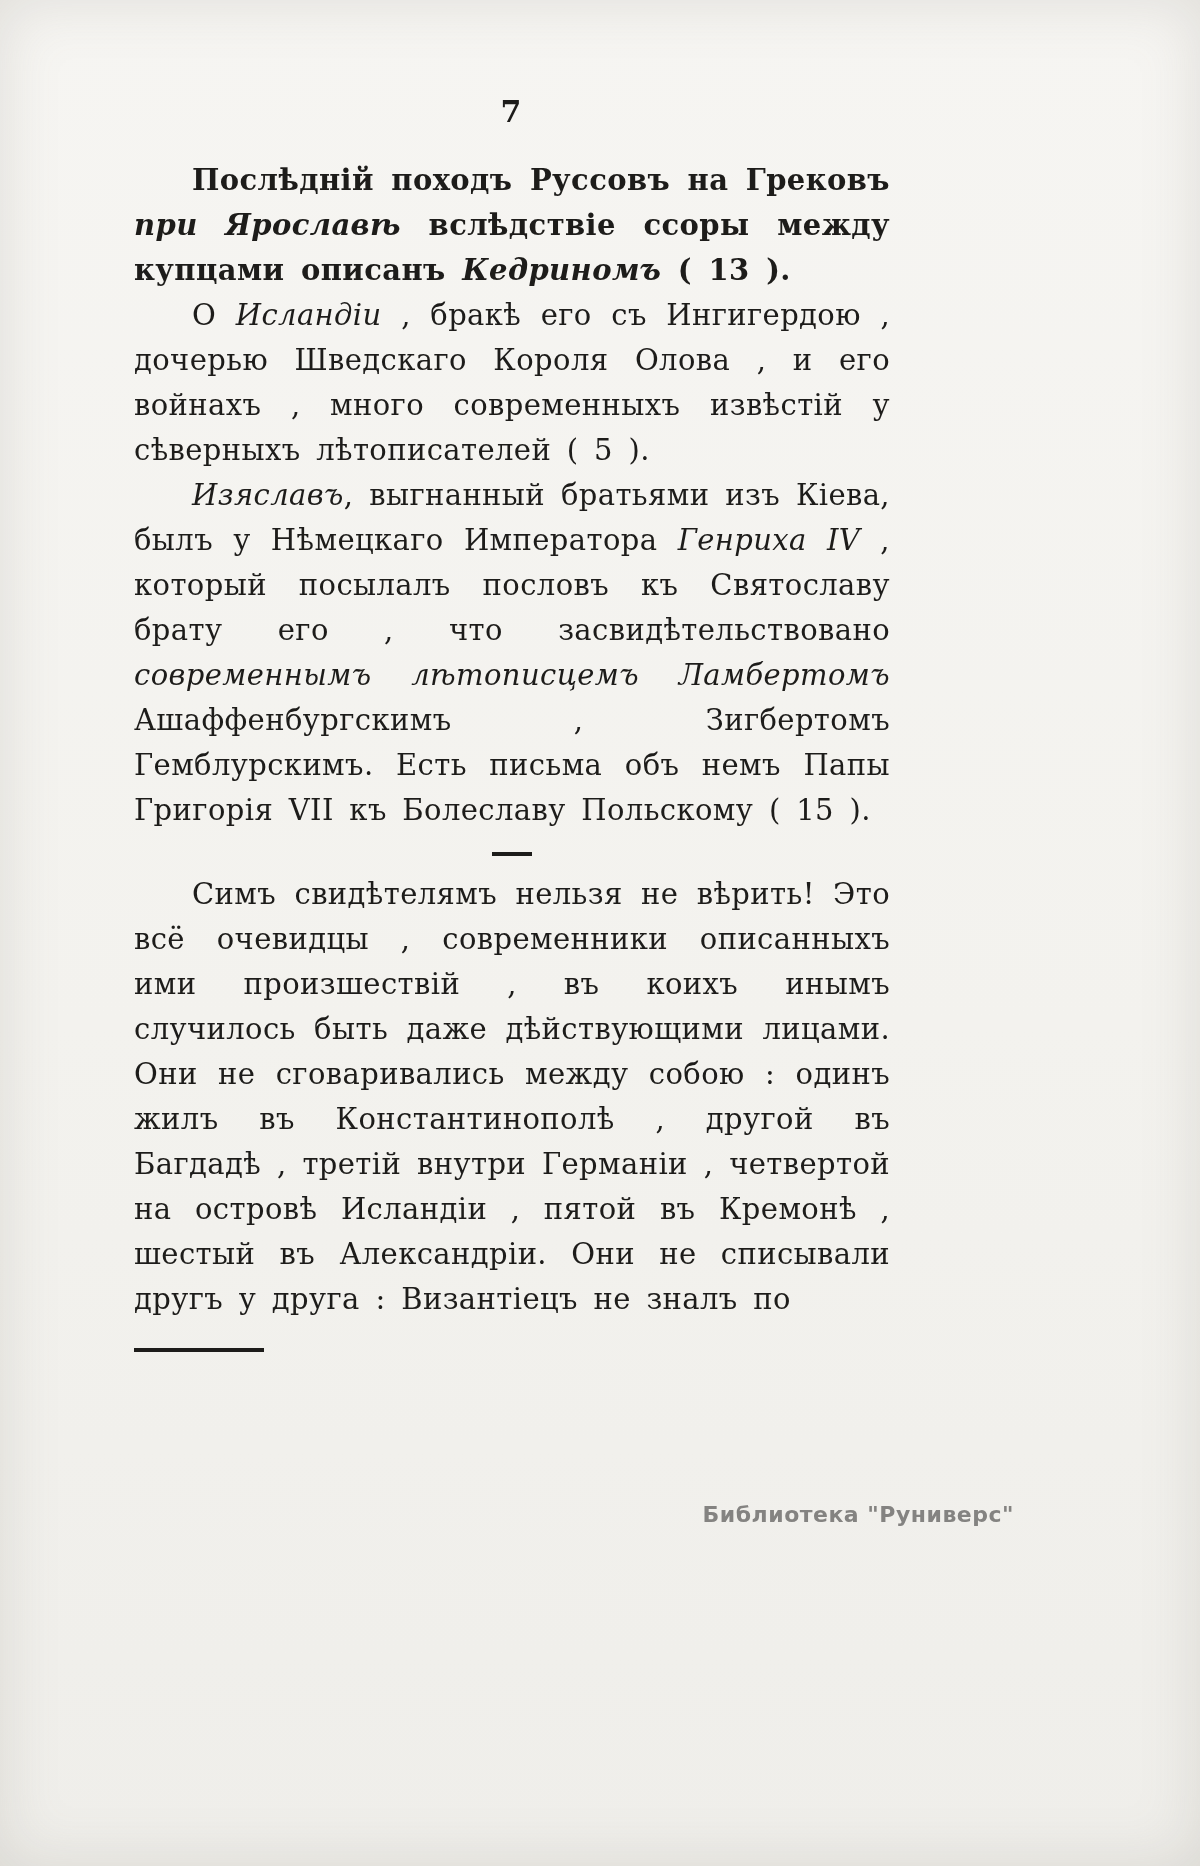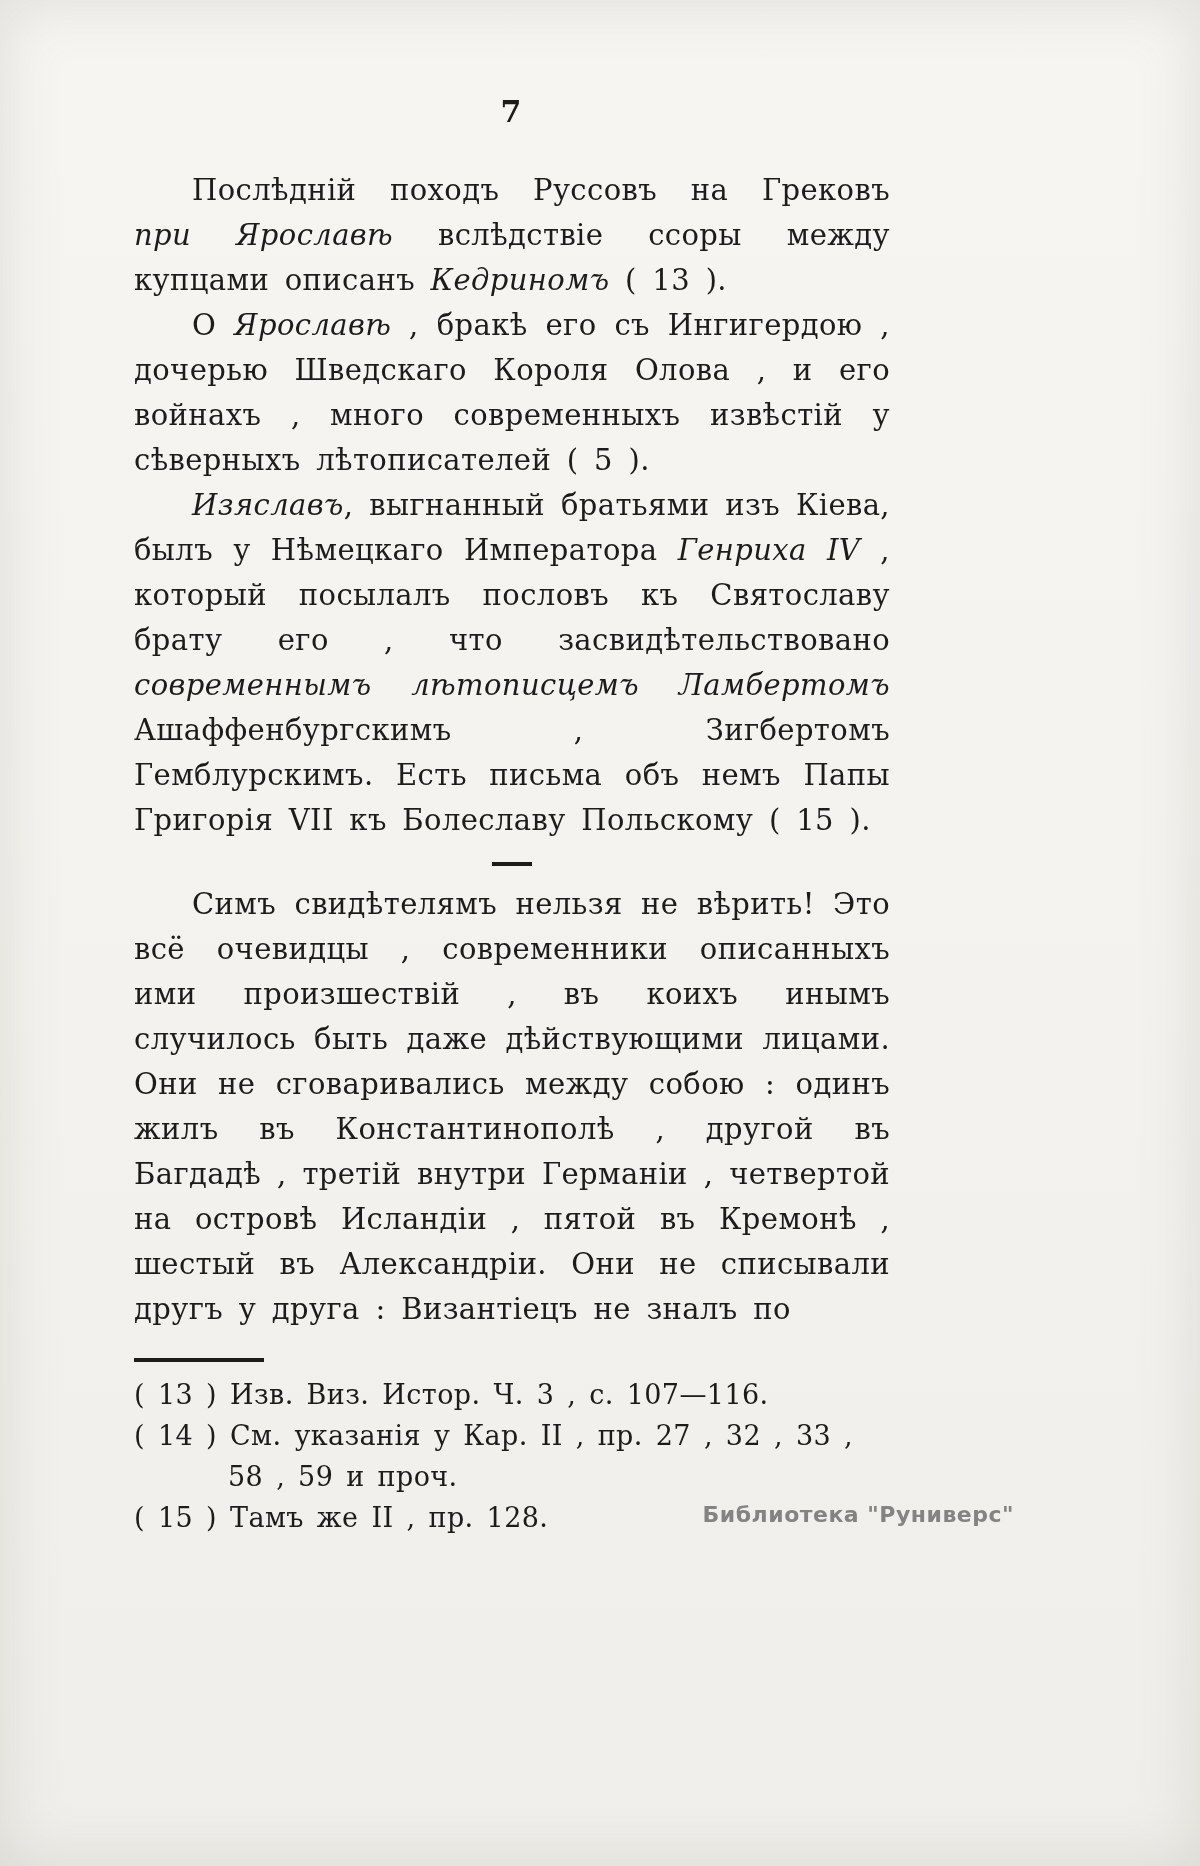--- a/index.html
+++ b/index.html
@@ -31,21 +31,21 @@
     letter-spacing: 2px;
   }
   .para {
     font-size: 29px;
     line-height: 45px;
     text-align: justify;
     text-indent: 58px;
     word-spacing: 6px;
     letter-spacing: 0.4px;
   }
-  .para.first { margin-top: 39px; }
+  .para.first { margin-top: 29px; font-weight: bold; }
   .it { font-style: italic; }
   .divider {
     width: 40px;
     height: 4px;
     background: #1d1c1a;
     margin: 19px auto 16px auto;
   }
   .footnote-rule {
     width: 130px;
     height: 4px;
@@ -78,38 +78,33 @@
 <div class="page">
   <div class="content">
 
     <div class="page-number">7</div>
 
     <p class="para first">
       <span>Послѣдній походъ Руссовъ на Грековъ </span><span class="it">при Ярославѣ</span><span> вслѣдствіе ссоры между купцами описанъ </span><span class="it">Кедриномъ</span><span> ( 13 ).</span>
     </p>
 
     <p class="para">
-      <span>О </span><span class="it">Ярославѣ</span><span> , бракѣ его съ Ингигердою , дочерью Шведскаго Короля Олова , и его войнахъ , много современныхъ извѣстій у сѣверныхъ лѣтописателей ( 5 ).</span>
+      <span>О </span><span class="it">Исландіи</span><span> , бракѣ его съ Ингигердою , дочерью Шведскаго Короля Олова , и его войнахъ , много современныхъ извѣстій у сѣверныхъ лѣтописателей ( 5 ).</span>
     </p>
 
     <p class="para">
       <span class="it">Изяславъ</span><span>, выгнанный братьями изъ Кіева, былъ у Нѣмецкаго Императора </span><span class="it">Генриха IV</span><span> , который посылалъ пословъ къ Святославу брату его , что засвидѣтельствовано </span><span class="it">современнымъ лѣтописцемъ Ламбертомъ</span><span> Ашаффенбургскимъ , Зигбертомъ Гемблурскимъ. Есть письма объ немъ Папы Григорія VII къ Болеславу Польскому ( 15 ).</span>
     </p>
 
 
     <div class="divider"></div>
 
     <p class="para">
       <span>Симъ свидѣтелямъ нельзя не вѣрить! Это всё очевидцы , современники описанныхъ ими произшествій , въ коихъ инымъ случилось быть даже дѣйствующими лицами. Они не сговаривались между собою : одинъ жилъ въ Константинополѣ , другой въ Багдадѣ , третій внутри Германіи , четвертой на островѣ Исландіи , пятой въ Кремонѣ , шестый въ Александріи. Они не списывали другъ у друга : Византіецъ не зналъ по</span>
     </p>
 
     <div class="footnote-rule"></div>
 
-    <div class="footnotes">
-      <p class="footnote">( 13 ) Изв. Виз. Истор. Ч. 3 , с. 107—116.</p>
-      <p class="footnote">( 14 ) См. указанія у Кар. II , пр. 27 , 32 , 33 , 58 , 59 и проч.</p>
-      <p class="footnote">( 15 ) Тамъ же II , пр. 128.</p>
-    </div>
 
   </div>
 
   <div class="watermark">Библиотека "Руниверс"</div>
 </div>
 
 </body></html>

